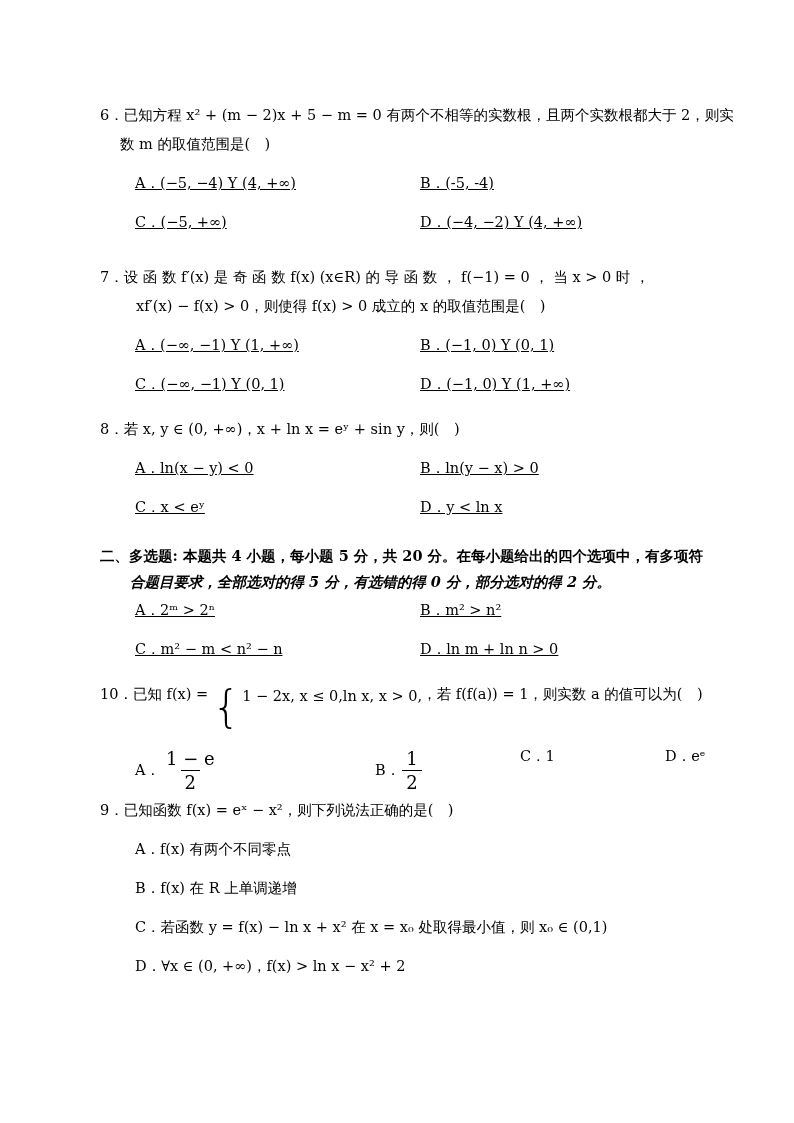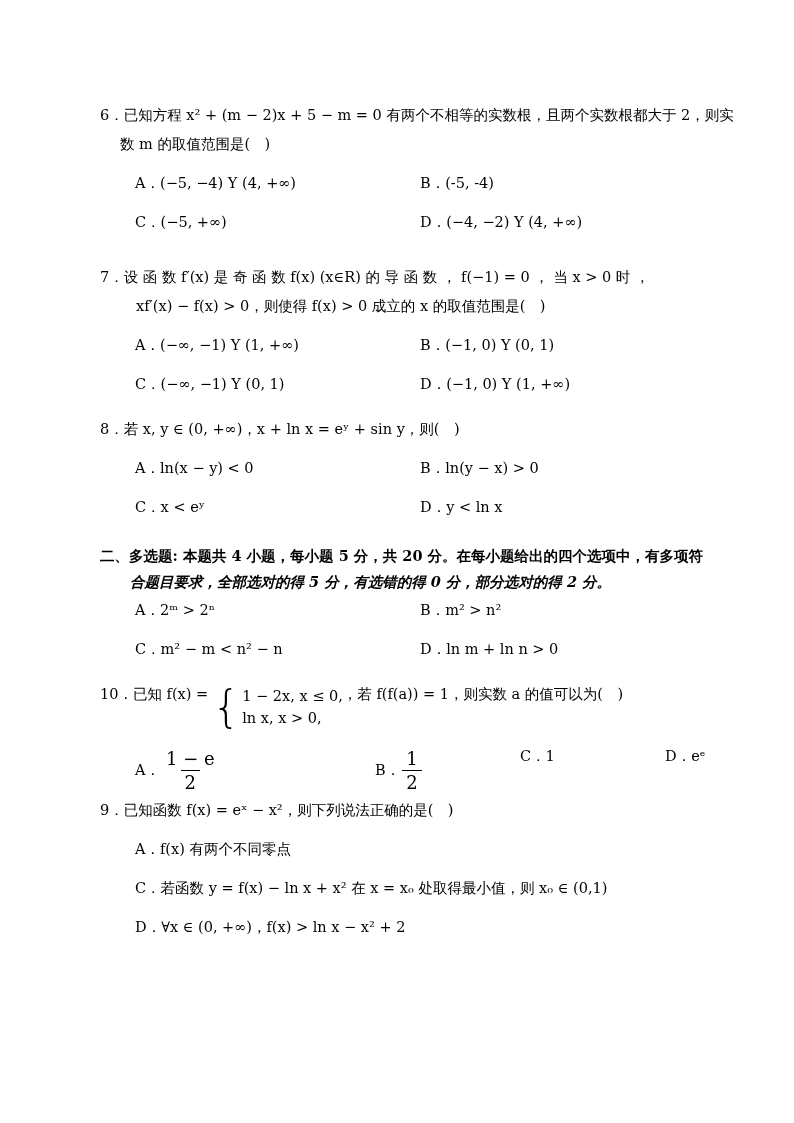--- a/index.html
+++ b/index.html
@@ -32,42 +32,41 @@
     min-height: 26px;
     display: flex;
     align-items: center;
     white-space: nowrap;
     text-align: center;
   }
   .hang20 { padding-left: 20px; }
   .hang30 { padding-left: 30px; font-style: italic; }
   .hang36 { padding-left: 36px; }
   .opts { margin-left: 35px; }
-  .col { display: inline-block; width: 285px; flex-shrink: 0; }
+  .col { display: inline-block; width: 285px; flex-shrink: 0; text-decoration: underline; }
   .col-a10 { display: inline-flex; align-items: center; width: 240px; flex-shrink: 0; }
   .col-b10 { display: inline-flex; align-items: center; width: 145px; flex-shrink: 0; }
   .col-c10 { display: inline-block; width: 145px; flex-shrink: 0; }
   .bold { font-weight: bold; }
   .justify1 {
     display: block;
     text-align: justify;
     text-align-last: justify;
     line-height: 39px;
   }
   .tall { min-height: 62px; }
   .brace {
     font-family: "DejaVu Sans", sans-serif;
     font-size: 44px;
     font-weight: 200;
     line-height: 1;
     margin: 0 2px 0 4px;
   }
   .cases {
     display: inline-flex;
-    flex-direction: column;
     justify-content: center;
     line-height: 1.55;
   }
   .cases span { display: block; }
   .frac {
     display: inline-flex;
     flex-direction: column;
     align-items: center;
     line-height: 1.3;
     margin: 0 2px;
@@ -181,20 +180,23 @@
   </div>
 
   <div class="q">
     <div class="line">
       <span>9．已知函数 f(x) = eˣ − x²，则下列说法正确的是(　)</span>
     </div>
     <div class="line opts">
       <span>A．f(x) 有两个不同零点</span>
     </div>
     <div class="line opts">
+      <span>B．f(x) 在 R 上单调递增</span>
+    </div>
+    <div class="line opts">
       <span>C．若函数 y = f(x) − ln x + x² 在 x = x₀ 处取得最小值，则 x₀ ∈ (0,1)</span>
     </div>
     <div class="line opts">
       <span>D．∀x ∈ (0, +∞)，f(x) &gt; ln x − x² + 2</span>
     </div>
   </div>
 
 </div>
 
 </body></html>

